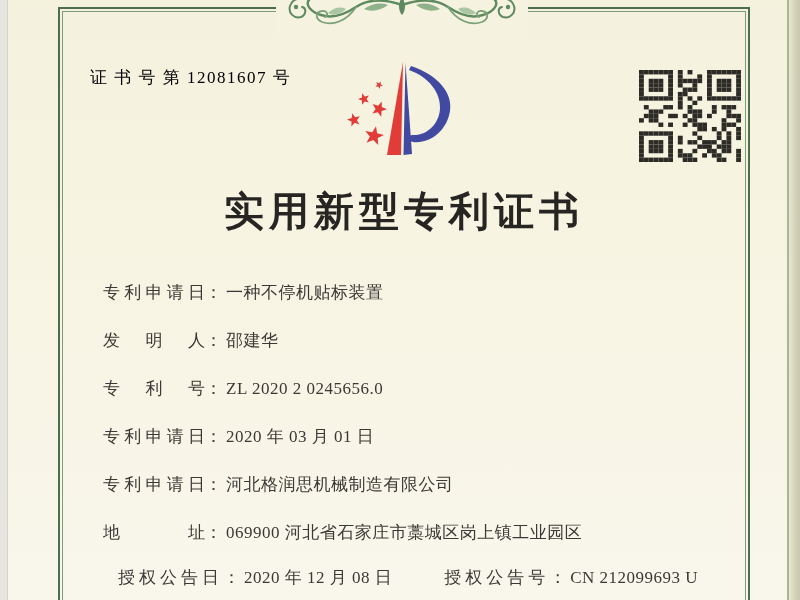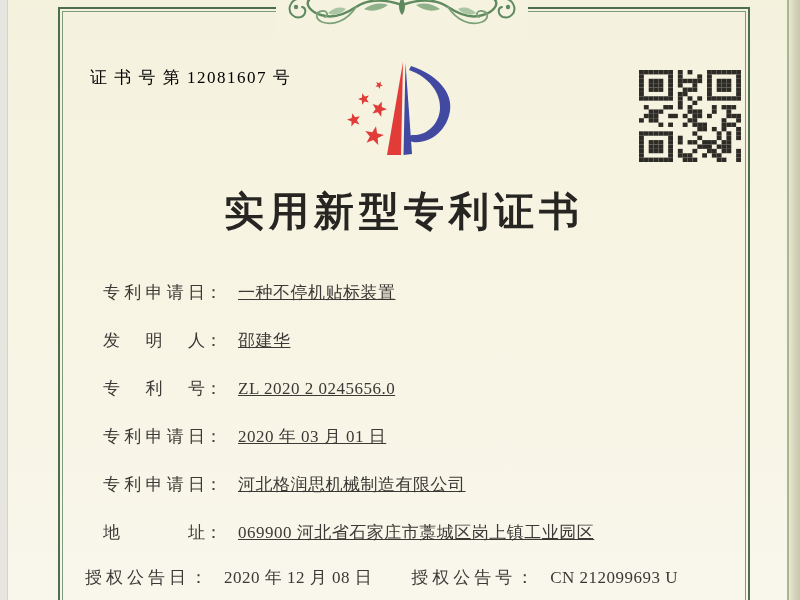--- a/index.html
+++ b/index.html
@@ -27,27 +27,27 @@
   .logo{position:absolute;left:335px;top:53px;width:130px;height:116px;z-index:3;}
   
   .qr{position:absolute;left:639px;top:70px;width:102px;height:92px;z-index:3;}
   
   .title{position:absolute;left:58px;right:50px;top:184px;text-align:center;
     font-size:40px;font-weight:700;letter-spacing:5px;color:#262522;z-index:3;white-space:nowrap;}
   
   .row{position:absolute;left:103px;font-size:17px;line-height:24px;white-space:nowrap;color:#3b3935;z-index:3;}
   .row .lbl{display:inline-block;width:102px;text-align:justify;text-align-last:justify;vertical-align:top;}
   .row .colon{display:inline-block;vertical-align:top;}
-  .row .val{display:inline-block;margin-left:16px;vertical-align:top;letter-spacing:0.5px;text-decoration:underline;}
+  .row .val{display:inline-block;margin-left:4px;vertical-align:top;letter-spacing:0.5px;}
   .r0{top:281px;} .r1{top:329px;} .r2{top:377px;} .r3{top:425px;} .r4{top:473px;} .r5{top:521px;}
   .grant-row{position:absolute;left:85px;top:566px;font-size:17px;line-height:24px;white-space:nowrap;z-index:3;color:#3b3935;}
   .grant-group{display:inline-block;vertical-align:top;}
   .grant-group.first{width:322px;}
-  .grant-lbl{letter-spacing:4px;}
-  .grant-val{margin-left:17px;letter-spacing:0.5px;}
+  .grant-lbl{letter-spacing:4px;margin-left:33px;}
+  .grant-val{margin-left:4px;letter-spacing:0.5px;}
 </style>
 </head>
 <body>
 
 <div class="scan-edge-left"></div>
 <div class="scan-edge-right"></div>
 
 <div class="frame-outer">
   <div class="frame-inner"></div>
 </div>

